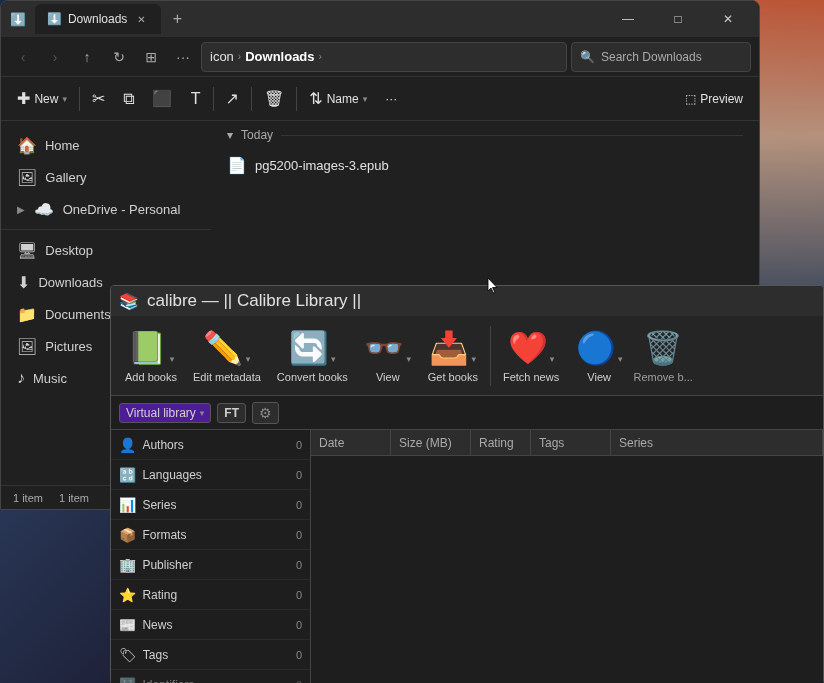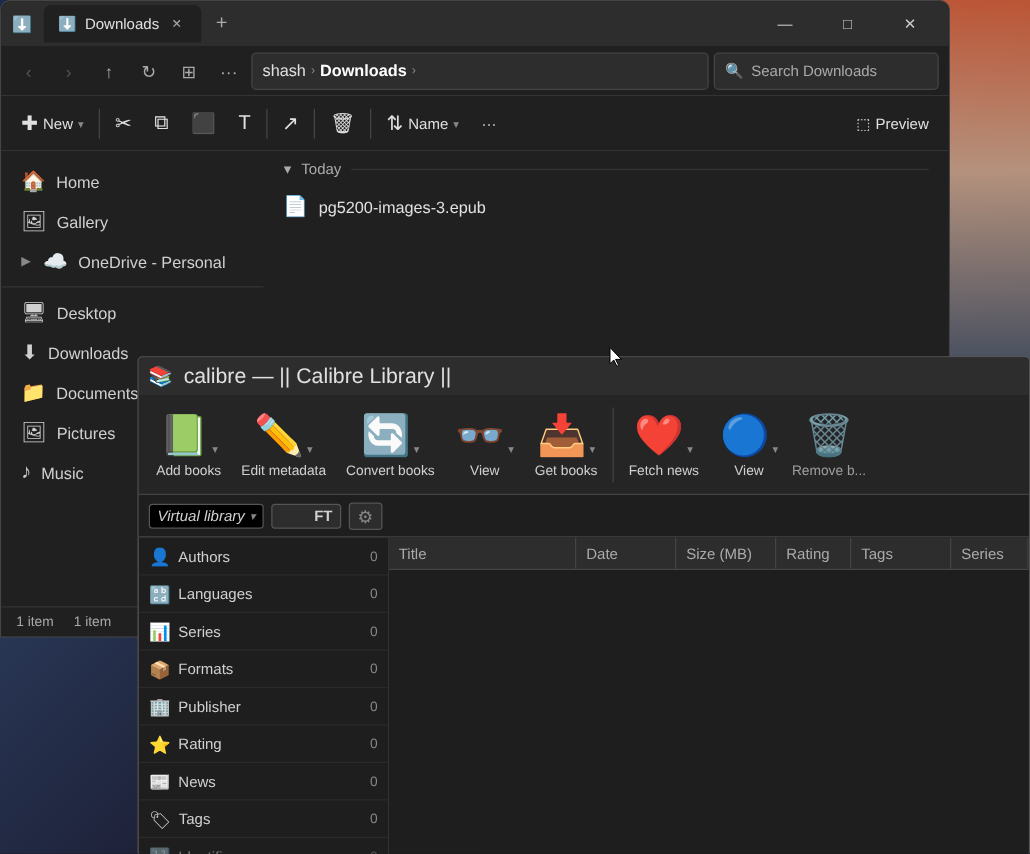--- a/index.html
+++ b/index.html
@@ -496,21 +496,21 @@
   </div>
 
   <div class="address-bar-row">
     <div class="nav-btn disabled">‹</div>
     <div class="nav-btn disabled">›</div>
     <div class="nav-btn">↑</div>
     <div class="nav-btn">↻</div>
     <div class="nav-btn">⊞</div>
     <div class="nav-btn">···</div>
     <div class="address-path">
-      <span>shash</span>
+      <span>icon</span>
       <span class="path-sep">›</span>
       <span style="font-weight:600;color:#fff">Downloads</span>
       <span class="path-sep">›</span>
     </div>
     <div class="search-box">
       <span>🔍</span>
       <span>Search Downloads</span>
     </div>
   </div>
 
@@ -684,26 +684,26 @@
 
     <div class="cal-btn" style="opacity:0.7;overflow:hidden;max-width:50px;">
       <div class="cal-btn-icon-wrap">
         <div class="cal-icon" style="font-size:32px;color:#cc2222;">🗑️</div>
       </div>
       <span class="cal-label">Remove b...</span>
     </div>
   </div>
 
   <div class="calibre-search-bar">
-    <div style="display:flex;align-items:center;gap:4px;padding:2px 6px;background:#000000;border:1px solid #555;border-radius:3px;cursor:pointer;font-style:italic;">
+    <div style="display:flex;align-items:center;gap:4px;padding:2px 6px;background:#4c1d95;border:1px solid #555;border-radius:3px;cursor:pointer;">
       <span style="font-size:12px;color:#d0d0d0;">Virtual library</span>
       <span style="font-size:9px;color:#888">▾</span>
     </div>
     <div style="display:flex;align-items:center;gap:2px;padding:2px 6px;background:#2d2d2d;border:1px solid #555;border-radius:3px;cursor:pointer;">
-      <span style="font-size:12px;color:#d0d0d0;font-weight:bold;margin-left:27px;">FT</span>
+      <span style="font-size:12px;color:#d0d0d0;font-weight:bold;">FT</span>
     </div>
     <div style="padding:2px 6px;background:#2d2d2d;border:1px solid #555;border-radius:3px;cursor:pointer;">
       <span style="font-size:14px;color:#888;">⚙</span>
     </div>
   </div>
 
   <div class="calibre-content">
 
     <div class="calibre-sidebar">
       <div class="cal-sidebar-item">
@@ -749,21 +749,20 @@
       <div class="cal-sidebar-item" style="opacity:0.5;overflow:hidden;">
         <span class="cal-sidebar-icon">🔢</span>
         <span>Identifiers</span>
         <span class="cal-sidebar-count">0</span>
       </div>
 
     </div>
 
     <div class="calibre-book-list">
       <div class="cal-list-header">
-        <div class="cal-list-col col-title">Title</div>
         <div class="cal-list-col col-date">Date</div>
         <div class="cal-list-col col-size">Size (MB)</div>
         <div class="cal-list-col col-rating">Rating</div>
         <div class="cal-list-col col-tags">Tags</div>
         <div class="cal-list-col col-series">Series</div>
       </div>
 
     </div>
   </div>
 </div>

